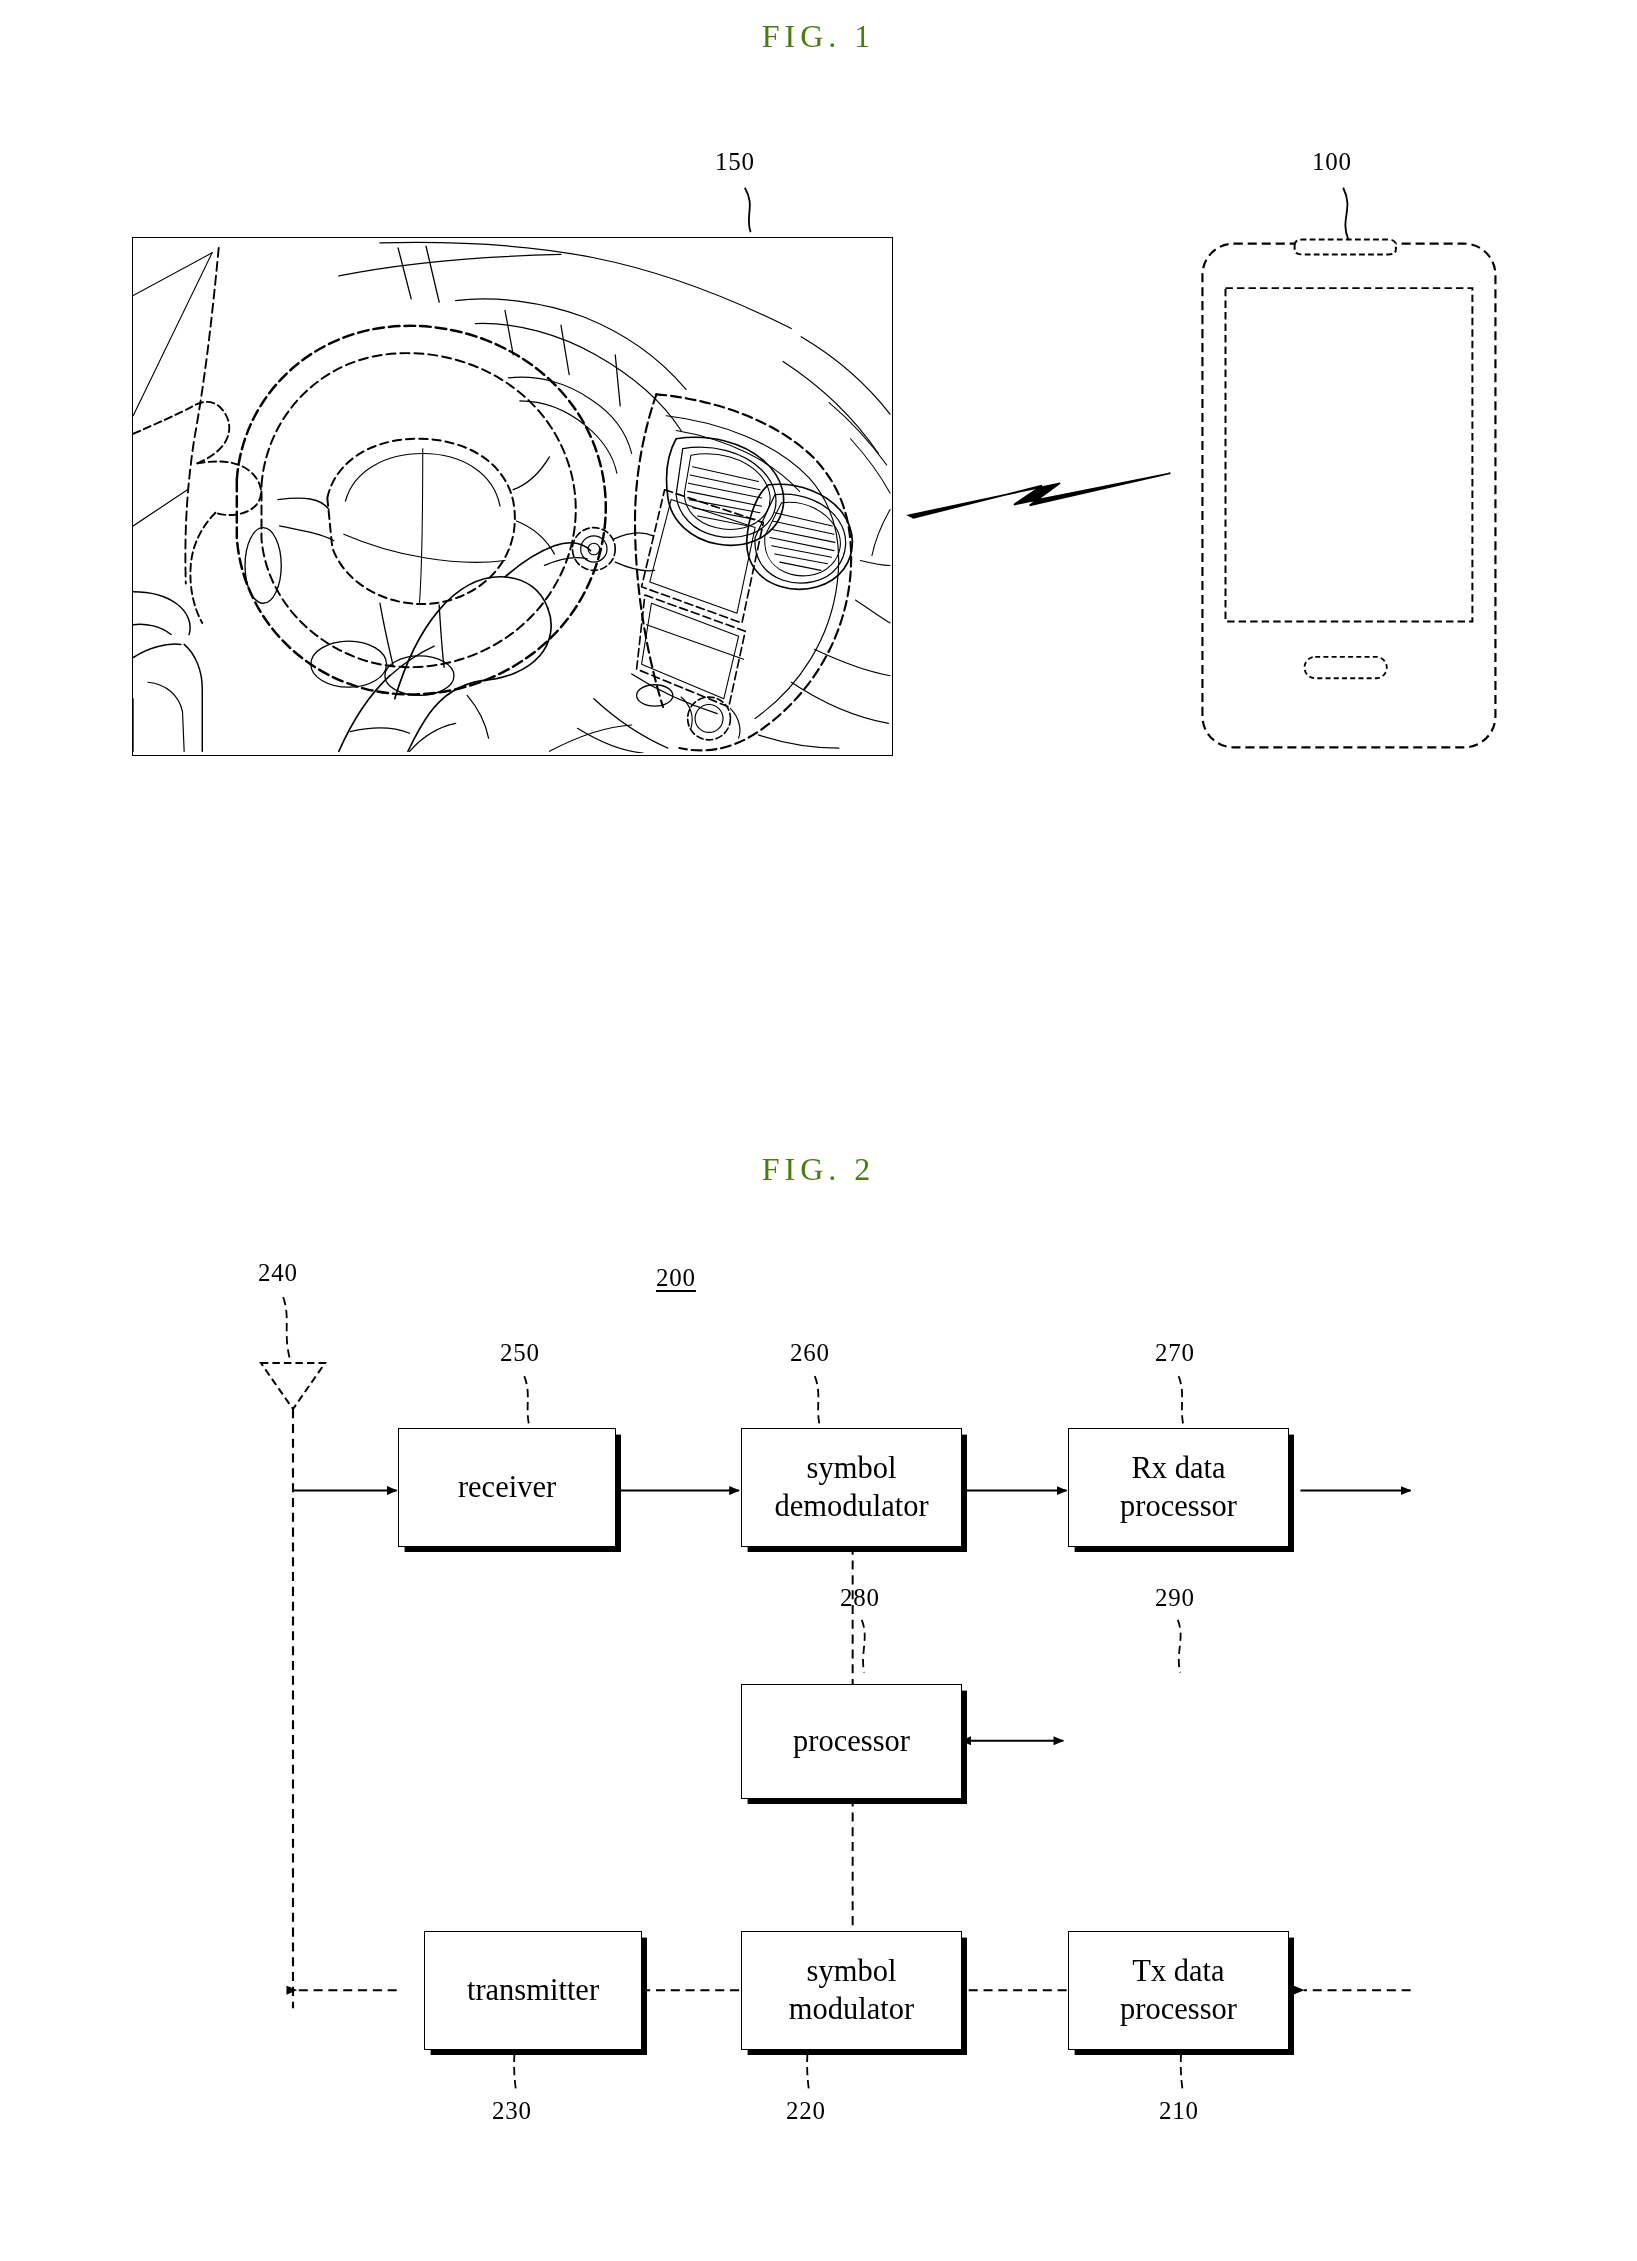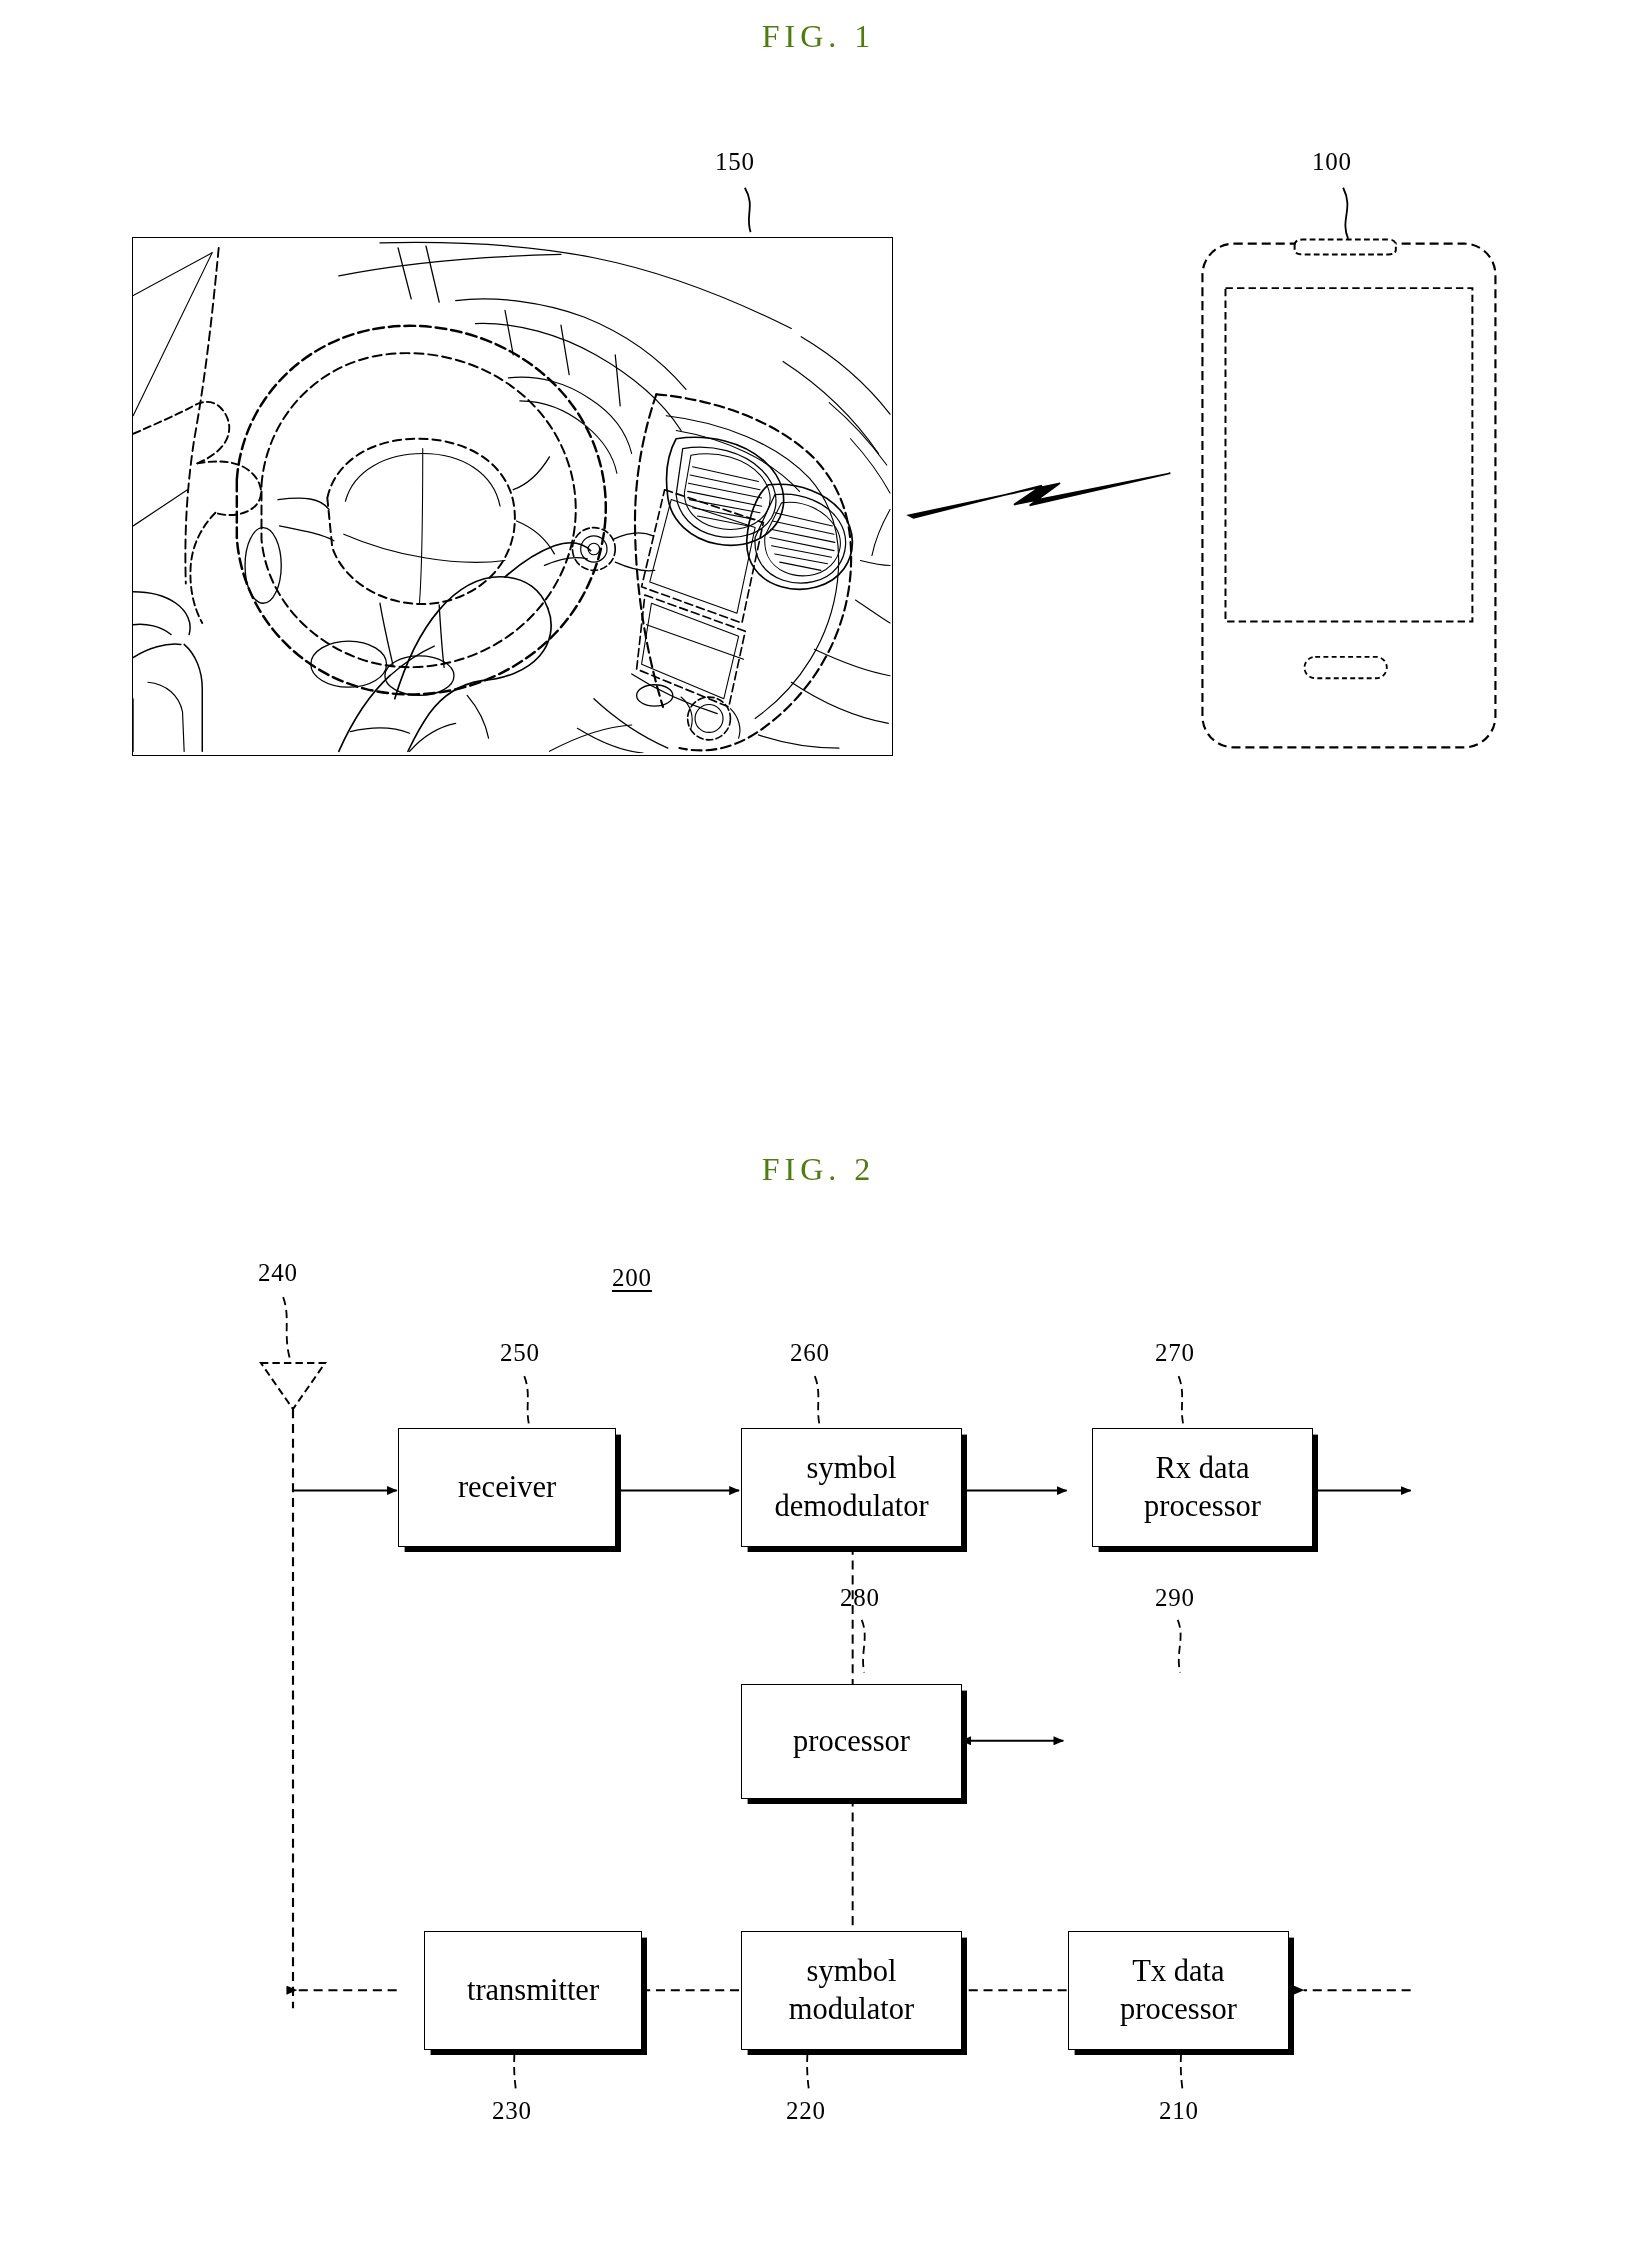--- a/index.html
+++ b/index.html
@@ -35,21 +35,21 @@
 
   
   .ref {
     position: absolute;
     font-family: "Liberation Serif", "DejaVu Serif", serif;
     font-size: 25px;
     letter-spacing: 0.8px;
     color: #000;
     white-space: nowrap;
   }
-  .ref.underlined { text-decoration: underline; text-underline-offset: 4.1px; }
+  .ref.underlined { text-decoration: underline; text-underline-offset: 4.1px; margin-left: 44px; }
 
   
   .svg-layer {
     position: absolute;
     left: 0; top: 0;
     width: 1637px;
     height: 2261px;
     pointer-events: none;
   }
 
@@ -345,21 +345,21 @@
     <span>receiver</span>
   </div>
 
   <div class="blk" style="left:741px; top:1428px; width:221px; height:119px;">
     <span>
       <span>symbol</span>
       <span>demodulator</span>
     </span>
   </div>
 
-  <div class="blk" style="left:1068px; top:1428px; width:221px; height:119px;margin-left:24px;">
+  <div class="blk" style="left:1068px; top:1428px; width:221px; height:119px;">
     <span>
       <span>Rx data</span>
       <span>processor</span>
     </span>
   </div>
 
   <div class="blk" style="left:741px; top:1684px; width:221px; height:115px;">
     <span>processor</span>
   </div>
 

